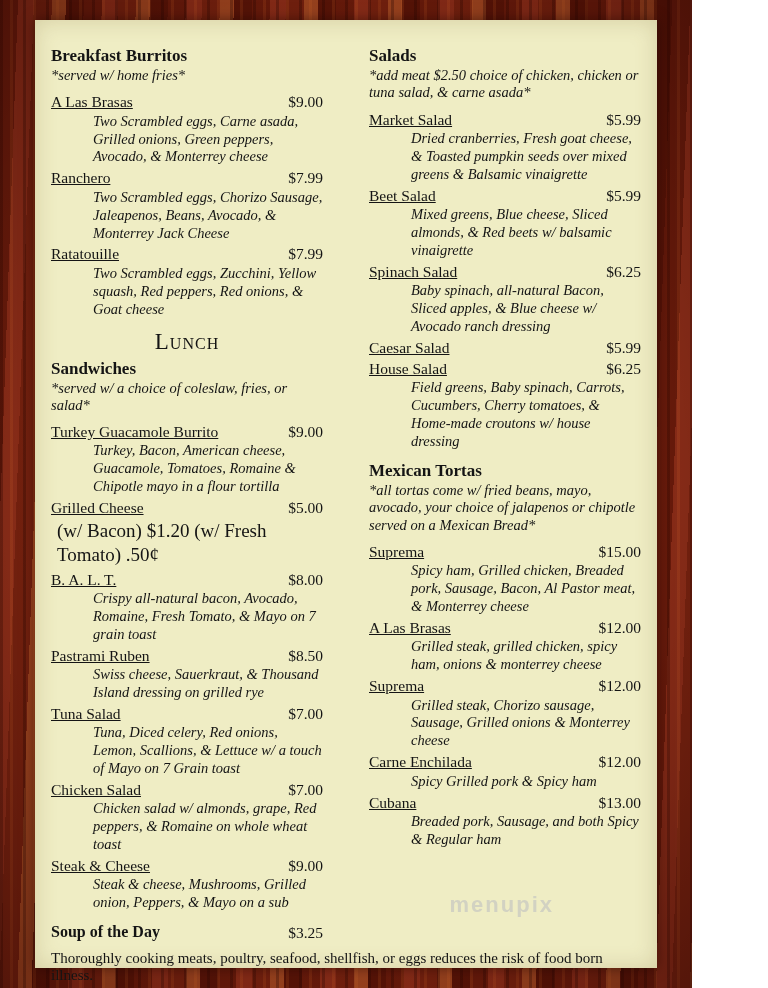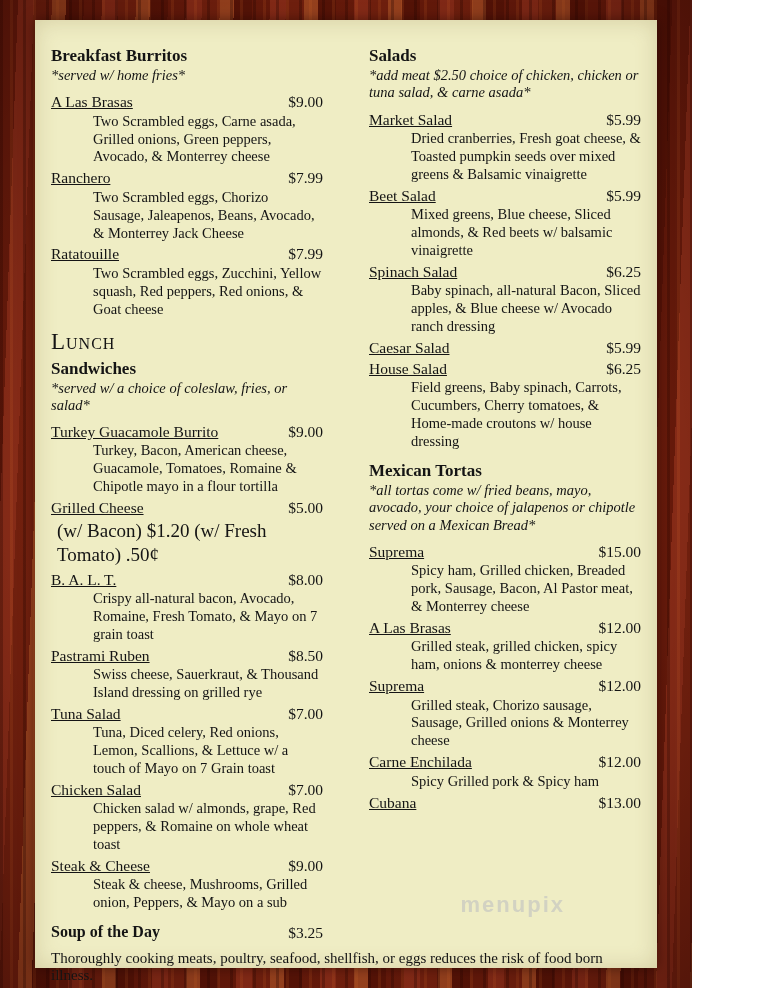--- a/index.html
+++ b/index.html
@@ -30,32 +30,32 @@
 
   .section{ margin-bottom:10px; }
   .section-title{ font-weight:bold; font-size:17px; margin-bottom:1px; }
   .section-note{ font-style:italic; font-size:14.5px; margin-bottom:8px; line-height:1.2; }
 
   .item{ margin-bottom:1px; }
   .item-head{ display:flex; justify-content:space-between; align-items:center; font-size:15.5px; line-height:1.3; }
   .item-name{ text-decoration:underline; }
   .item-head.plain .item-name{ text-decoration:none; font-weight:bold; font-size:16px; }
   .item-price{ font-size:15.5px; }
-  .item-desc{ font-size:14.5px; line-height:1.24; margin-left:42px; margin-bottom:2px; }
+  .item-desc{ font-style:italic; font-size:14.5px; line-height:1.24; margin-left:42px; margin-bottom:2px; }
   .item-extra{ font-size:19px; line-height:1.3; margin-left:6px; margin-bottom:2px; }
 
   .plain-item{ margin-top:10px; }
 
   .lunch-heading{
-    text-align:left; font-variant:small-caps; font-size:23px;
+    text-align:center; font-variant:small-caps; font-size:23px;
     letter-spacing:1px; margin:6px 0 4px 0;
   }
 
   .watermark{
-    position:absolute; right:92px; bottom:50px;
+    position:absolute; right:103px; bottom:50px;
     font-family:"Liberation Sans", sans-serif;
     font-size:22px; font-weight:bold; letter-spacing:2px;
     color:#c9c9c2; opacity:.75; user-select:none;
   }
 
   .footer{
     margin-top:auto;
     text-align:left; font-size:15px; padding:6px 0 16px 0;
   }
 </style>
@@ -220,20 +220,21 @@
                 <span class="item-name">Carne Enchilada</span>
                 <span class="item-price">$12.00</span>
               </div>
               <div class="item-desc">Spicy Grilled pork &amp; Spicy ham</div>
             </div>
             <div class="item">
               <div class="item-head">
                 <span class="item-name">Cubana</span>
                 <span class="item-price">$13.00</span>
               </div>
+              <div class="item-desc">Breaded pork, Sausage, and both Spicy &amp; Regular ham</div>
             </div>
           </div>
         </div>
     </div>
     <div class="watermark">menupix</div>
     <div class="footer">Thoroughly cooking meats, poultry, seafood, shellfish, or eggs reduces the risk of food born illness.</div>
   </div>
 </div>
 
 </body></html>

